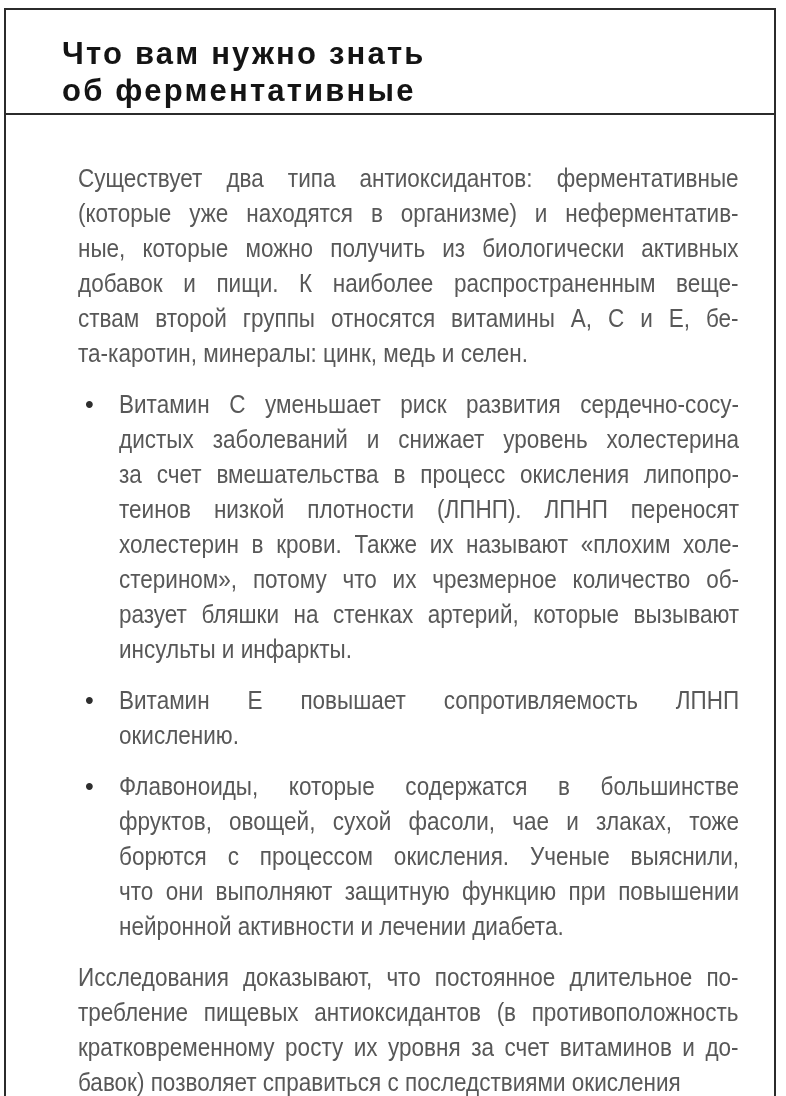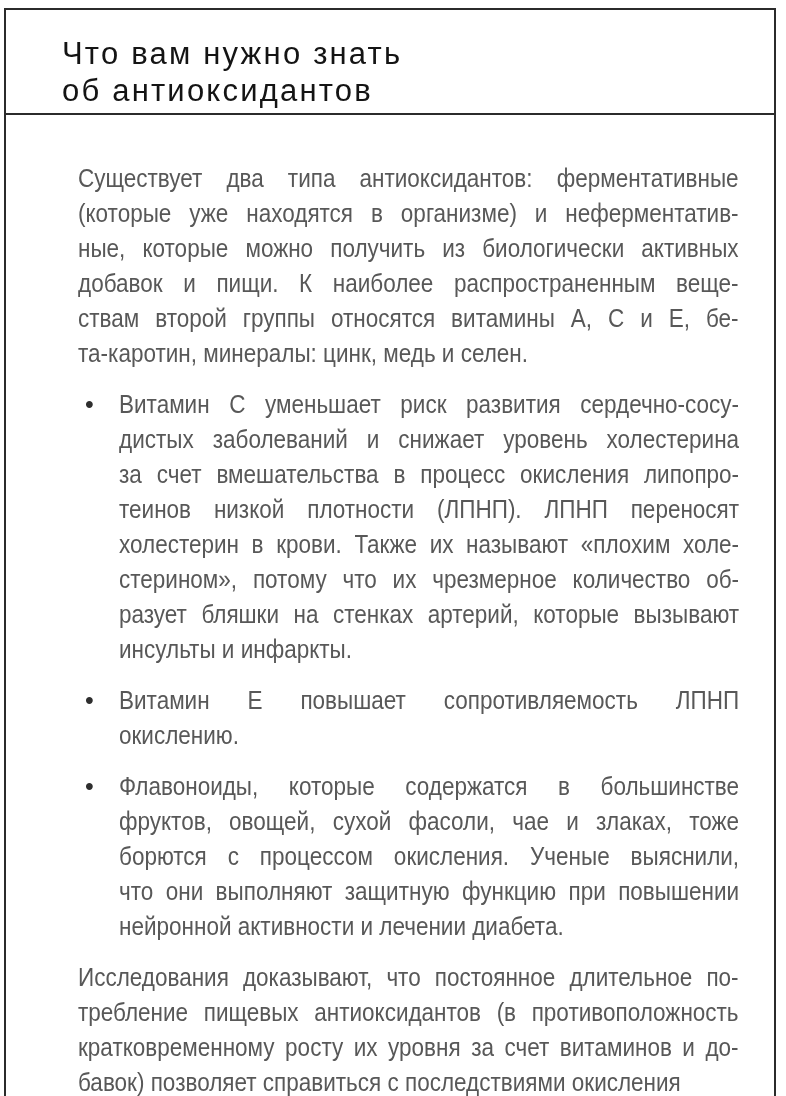--- a/index.html
+++ b/index.html
@@ -33,21 +33,21 @@
     box-sizing: border-box;
     height: 105px;
     padding: 25px 40px 0 56px;
     border-bottom: 2px solid #2b2b2b;
   }
   .title-line {
     font-size: 31px;
     line-height: 37px;
     letter-spacing: 2.2px;
     color: #141414;
-    font-weight: 400;
+    font-weight: 700;
     white-space: nowrap;
   }
   .content {
     box-sizing: border-box;
     padding: 46px 55px 0 56px;
     font-size: 25px;
     line-height: 35px;
     color: #585858;
     letter-spacing: 0px;
   }
@@ -86,21 +86,21 @@
     text-align-last: left;
   }
 </style>
 </head>
 <body>
 
 <div class="page">
   <div class="frame">
     <div class="title-block">
       <div class="title-line">Что вам нужно знать</div>
-      <div class="title-line">об антиоксидантов</div>
+      <div class="title-line">об ферментативные</div>
     </div>
     <div class="content">
         <div class="block paragraph">
           <div class="lines">
             <div class="line">Существует два типа антиоксидантов: ферментативные</div>
             <div class="line">(которые уже находятся в организме) и неферментатив-</div>
             <div class="line">ные, которые можно получить из биологически активных</div>
             <div class="line">добавок и пищи. К наиболее распространенным веще-</div>
             <div class="line">ствам второй группы относятся витамины А, С и Е, бе-</div>
             <div class="line last">та-каротин, минералы: цинк, медь и селен.</div>

